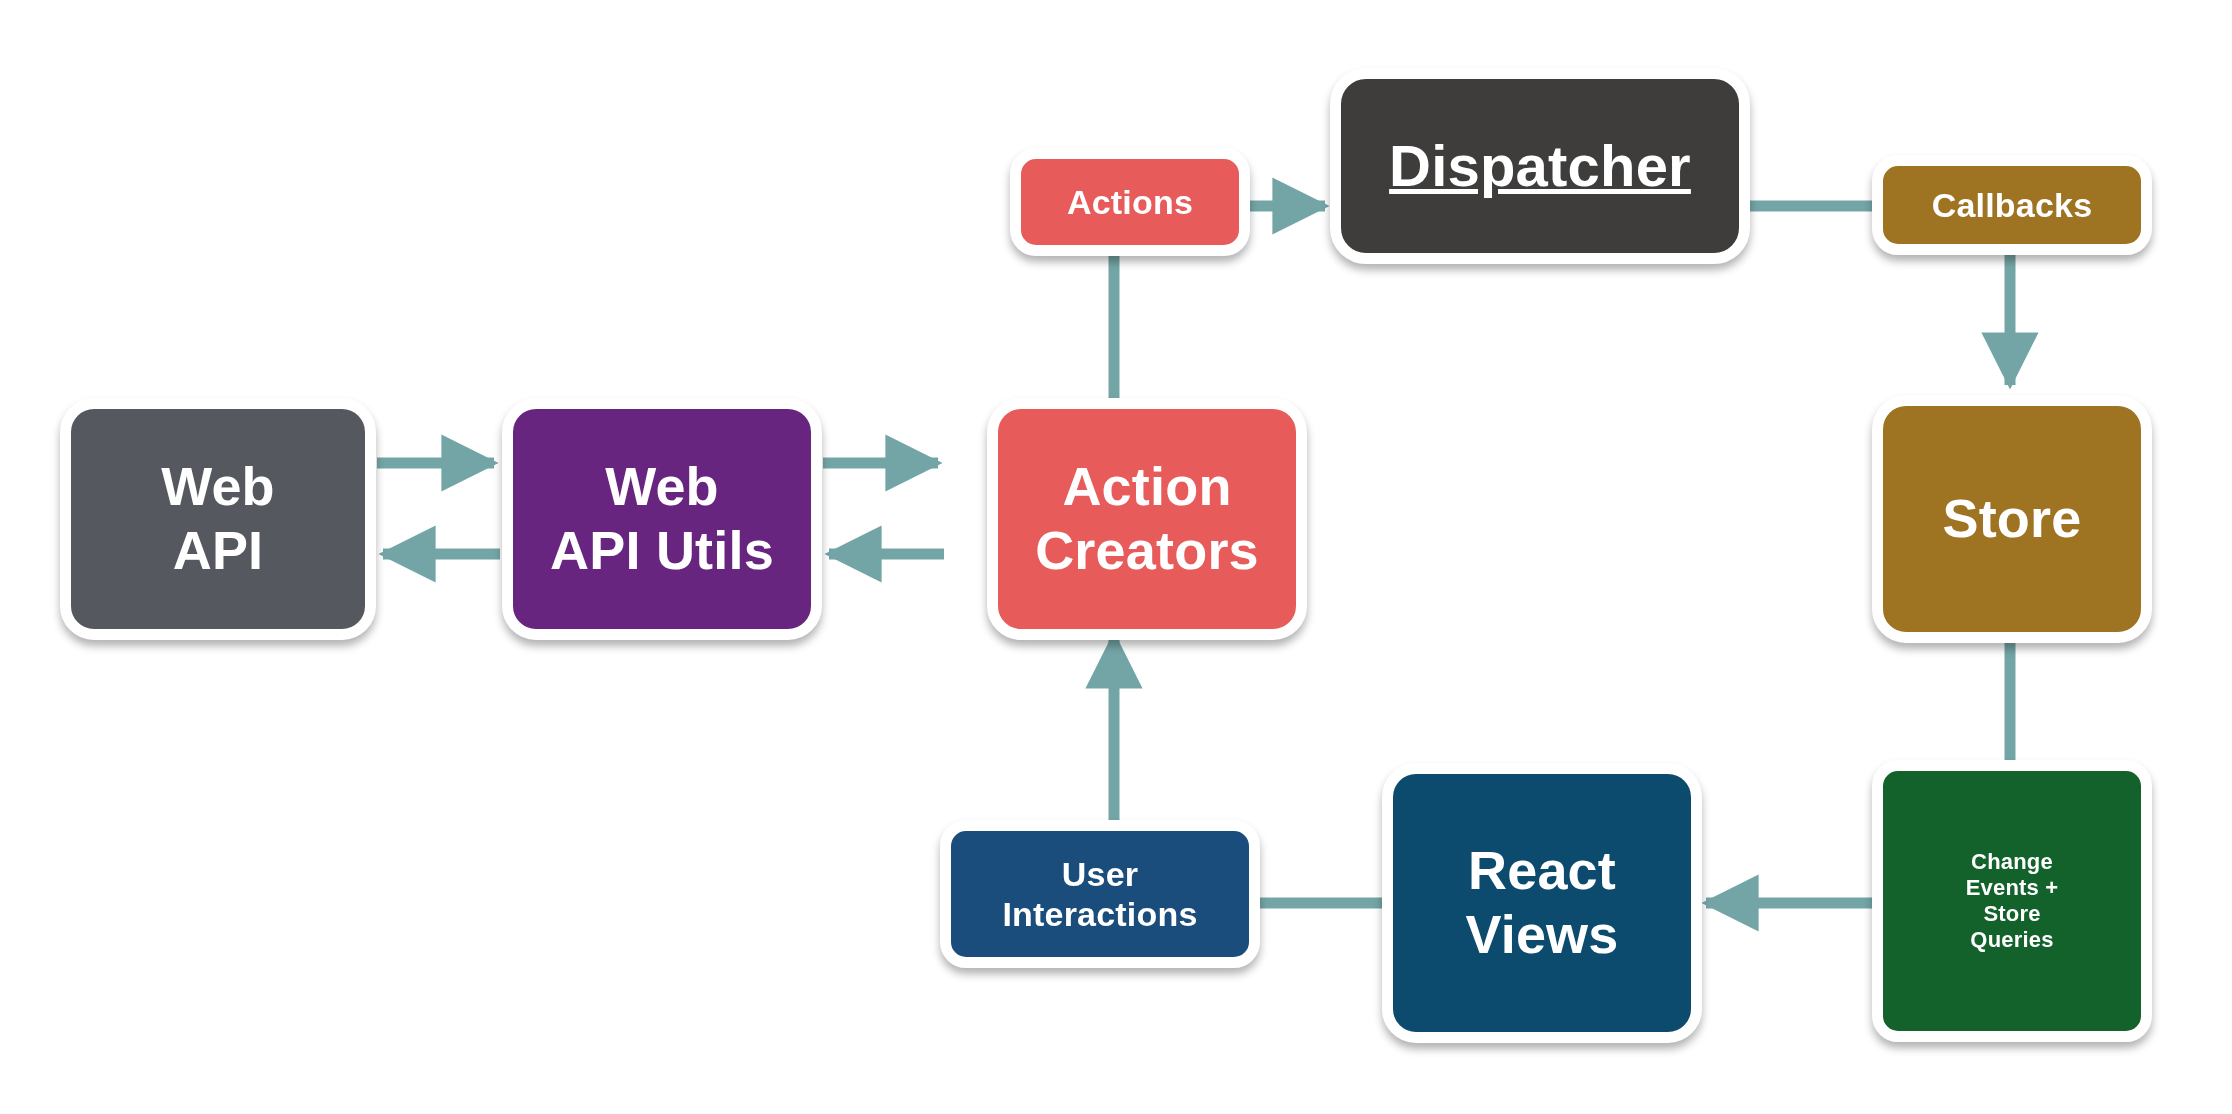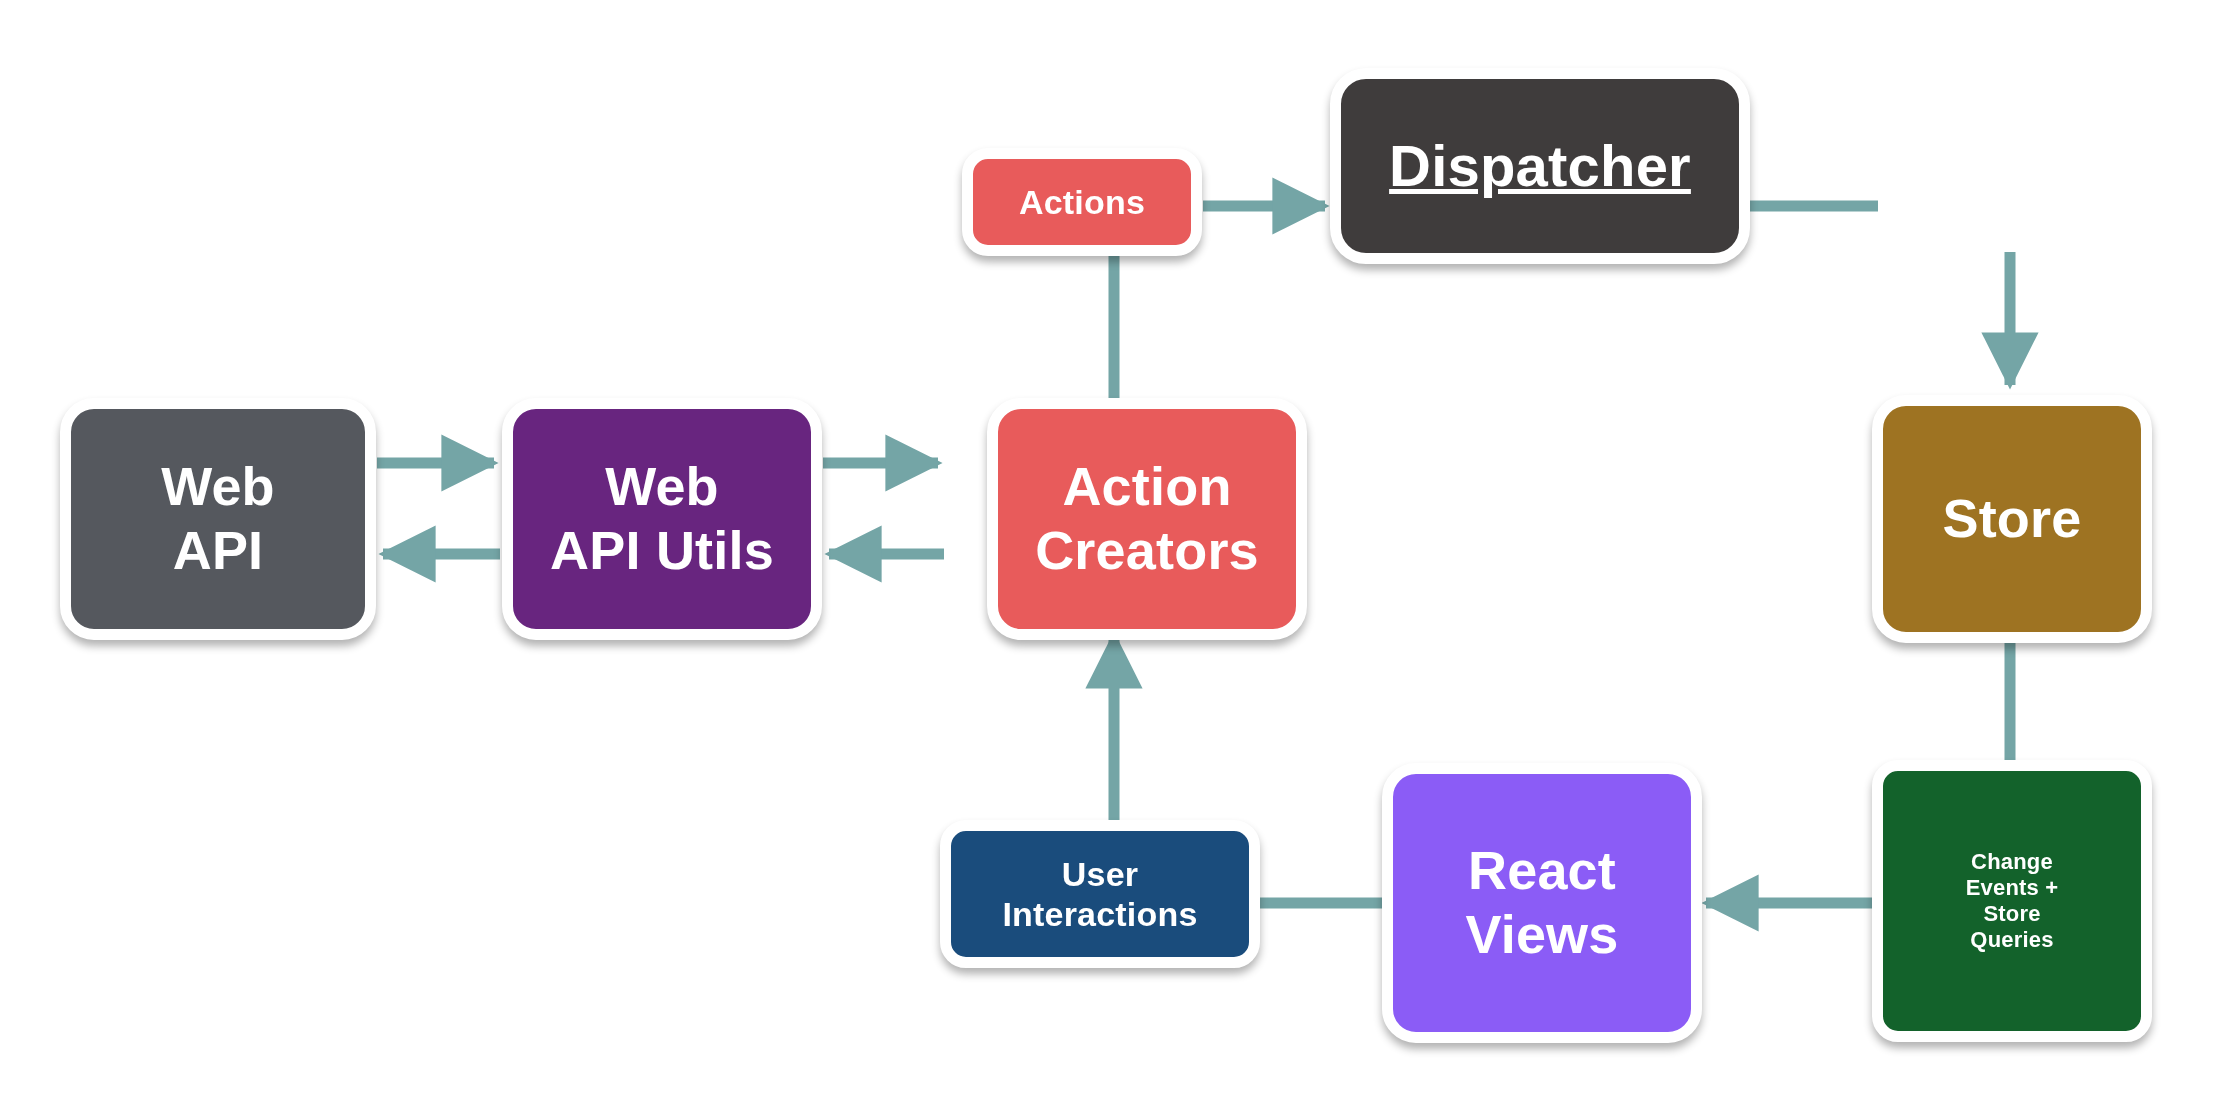--- a/index.html
+++ b/index.html
@@ -96,31 +96,32 @@
 
   <div class="node" id="node-web-api" style="background-color: rgb(85, 88, 94);">Web
 API</div>
 
   <div class="node" id="node-web-api-utils" style="background-color: rgb(104, 37, 127);">Web
 API Utils</div>
 
   <div class="node" id="node-action-creators" style="background-color: rgb(232, 91, 91);">Action
 Creators</div>
 
-  <div class="node small" id="node-actions" style="background-color: rgb(232, 91, 91);">Actions</div>
+  <div class="node small" id="node-actions" style="background-color: rgb(232, 91, 91); margin-left: 48px;">Actions</div>
 
   <div class="node" id="node-dispatcher" style="background-color: rgb(63, 60, 60);">Dispatcher</div>
 
+  <div class="node small" id="node-callbacks" style="background-color: rgb(158, 115, 34);">Callbacks</div>
 
   <div class="node" id="node-store" style="background-color: rgb(158, 115, 34);">Store</div>
 
   <div class="node small" id="node-change-events" style="background-color: rgb(19, 98, 43);">Change
 Events +
 Store
 Queries</div>
 
-  <div class="node" id="node-react-views" style="background-color: #8b5cf6;">React
+  <div class="node" id="node-react-views" style="background-color: #0c4a6e;">React
 Views</div>
 
   <div class="node small" id="node-user-inter" style="background-color: rgb(26, 76, 124);">User
 Interactions</div>
 
 </div>
 
 </body></html>

